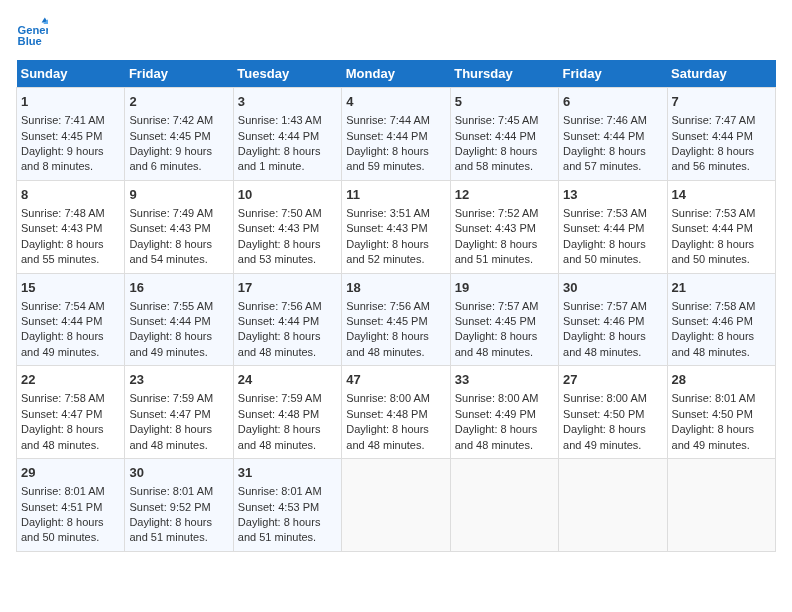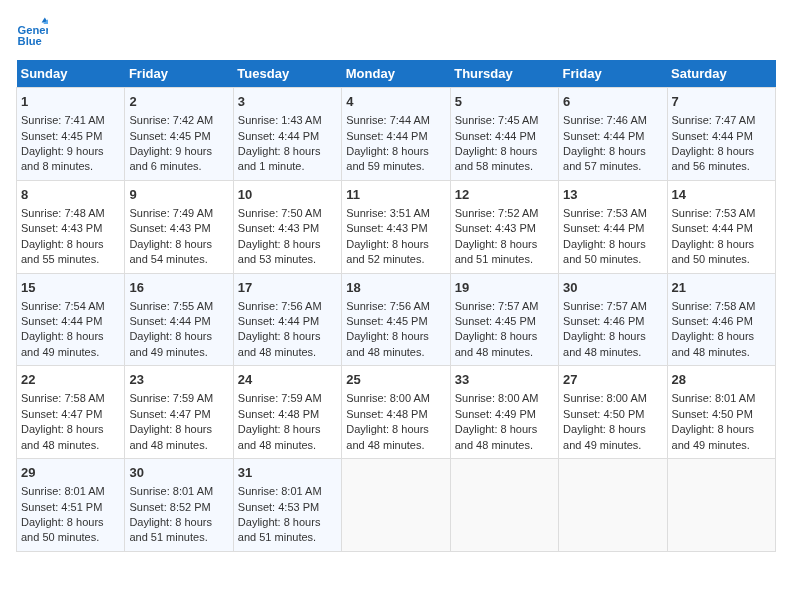--- a/index.html
+++ b/index.html
@@ -125,28 +125,28 @@
         <td><span class="day-num">17</span><span>Sunrise: 7:56 AM</span><br><span>Sunset: 4:44 PM</span><br><span>Daylight: 8 hours and 48 minutes.</span></td>
         <td><span class="day-num">18</span><span>Sunrise: 7:56 AM</span><br><span>Sunset: 4:45 PM</span><br><span>Daylight: 8 hours and 48 minutes.</span></td>
         <td><span class="day-num">19</span><span>Sunrise: 7:57 AM</span><br><span>Sunset: 4:45 PM</span><br><span>Daylight: 8 hours and 48 minutes.</span></td>
         <td><span class="day-num">30</span><span>Sunrise: 7:57 AM</span><br><span>Sunset: 4:46 PM</span><br><span>Daylight: 8 hours and 48 minutes.</span></td>
         <td><span class="day-num">21</span><span>Sunrise: 7:58 AM</span><br><span>Sunset: 4:46 PM</span><br><span>Daylight: 8 hours and 48 minutes.</span></td>
       </tr>
       <tr>
         <td><span class="day-num">22</span><span>Sunrise: 7:58 AM</span><br><span>Sunset: 4:47 PM</span><br><span>Daylight: 8 hours and 48 minutes.</span></td>
         <td><span class="day-num">23</span><span>Sunrise: 7:59 AM</span><br><span>Sunset: 4:47 PM</span><br><span>Daylight: 8 hours and 48 minutes.</span></td>
         <td><span class="day-num">24</span><span>Sunrise: 7:59 AM</span><br><span>Sunset: 4:48 PM</span><br><span>Daylight: 8 hours and 48 minutes.</span></td>
-        <td><span class="day-num">25</span><span>Sunrise: 8:00 AM</span><br><span>Sunset: 4:48 PM</span><br><span>Daylight: 8 hours and 48 minutes.</span></td>
+        <td><span class="day-num">47</span><span>Sunrise: 8:00 AM</span><br><span>Sunset: 4:48 PM</span><br><span>Daylight: 8 hours and 48 minutes.</span></td>
         <td><span class="day-num">33</span><span>Sunrise: 8:00 AM</span><br><span>Sunset: 4:49 PM</span><br><span>Daylight: 8 hours and 48 minutes.</span></td>
         <td><span class="day-num">27</span><span>Sunrise: 8:00 AM</span><br><span>Sunset: 4:50 PM</span><br><span>Daylight: 8 hours and 49 minutes.</span></td>
         <td><span class="day-num">28</span><span>Sunrise: 8:01 AM</span><br><span>Sunset: 4:50 PM</span><br><span>Daylight: 8 hours and 49 minutes.</span></td>
       </tr>
       <tr>
         <td><span class="day-num">29</span><span>Sunrise: 8:01 AM</span><br><span>Sunset: 4:51 PM</span><br><span>Daylight: 8 hours and 50 minutes.</span></td>
-        <td><span class="day-num">30</span><span>Sunrise: 8:01 AM</span><br><span>Sunset: 8:52 PM</span><br><span>Daylight: 8 hours and 51 minutes.</span></td>
+        <td><span class="day-num">30</span><span>Sunrise: 8:01 AM</span><br><span>Sunset: 9:52 PM</span><br><span>Daylight: 8 hours and 51 minutes.</span></td>
         <td><span class="day-num">31</span><span>Sunrise: 8:01 AM</span><br><span>Sunset: 4:53 PM</span><br><span>Daylight: 8 hours and 51 minutes.</span></td>
         <td class="empty"></td>
         <td class="empty"></td>
         <td class="empty"></td>
         <td class="empty"></td>
       </tr>
     </tbody>
 </table>
 
 </body></html>

